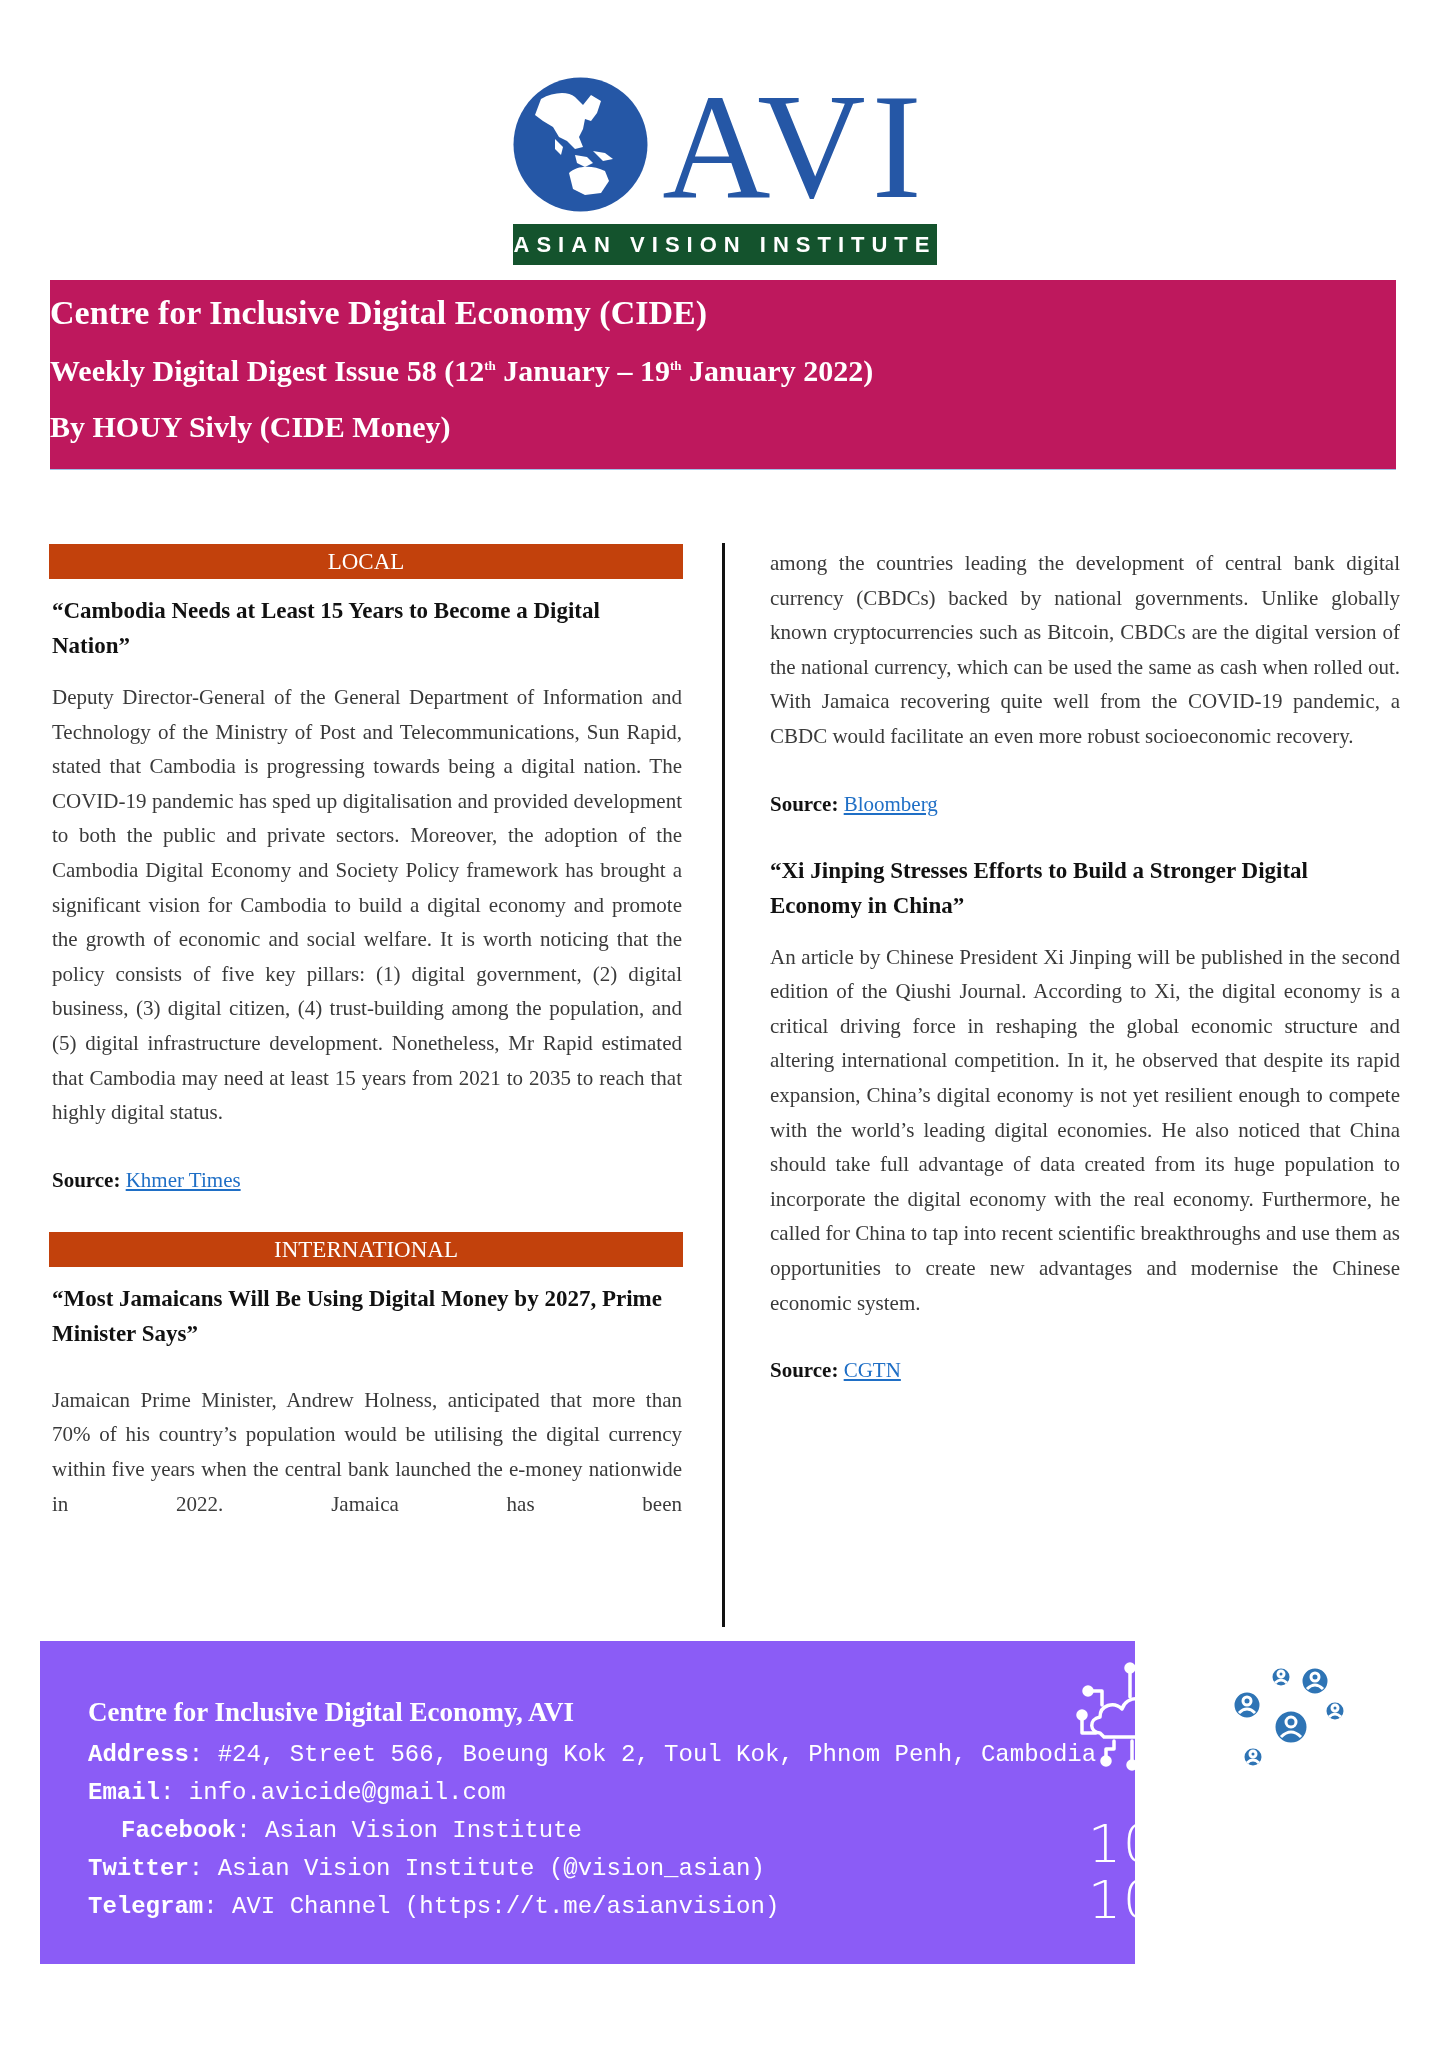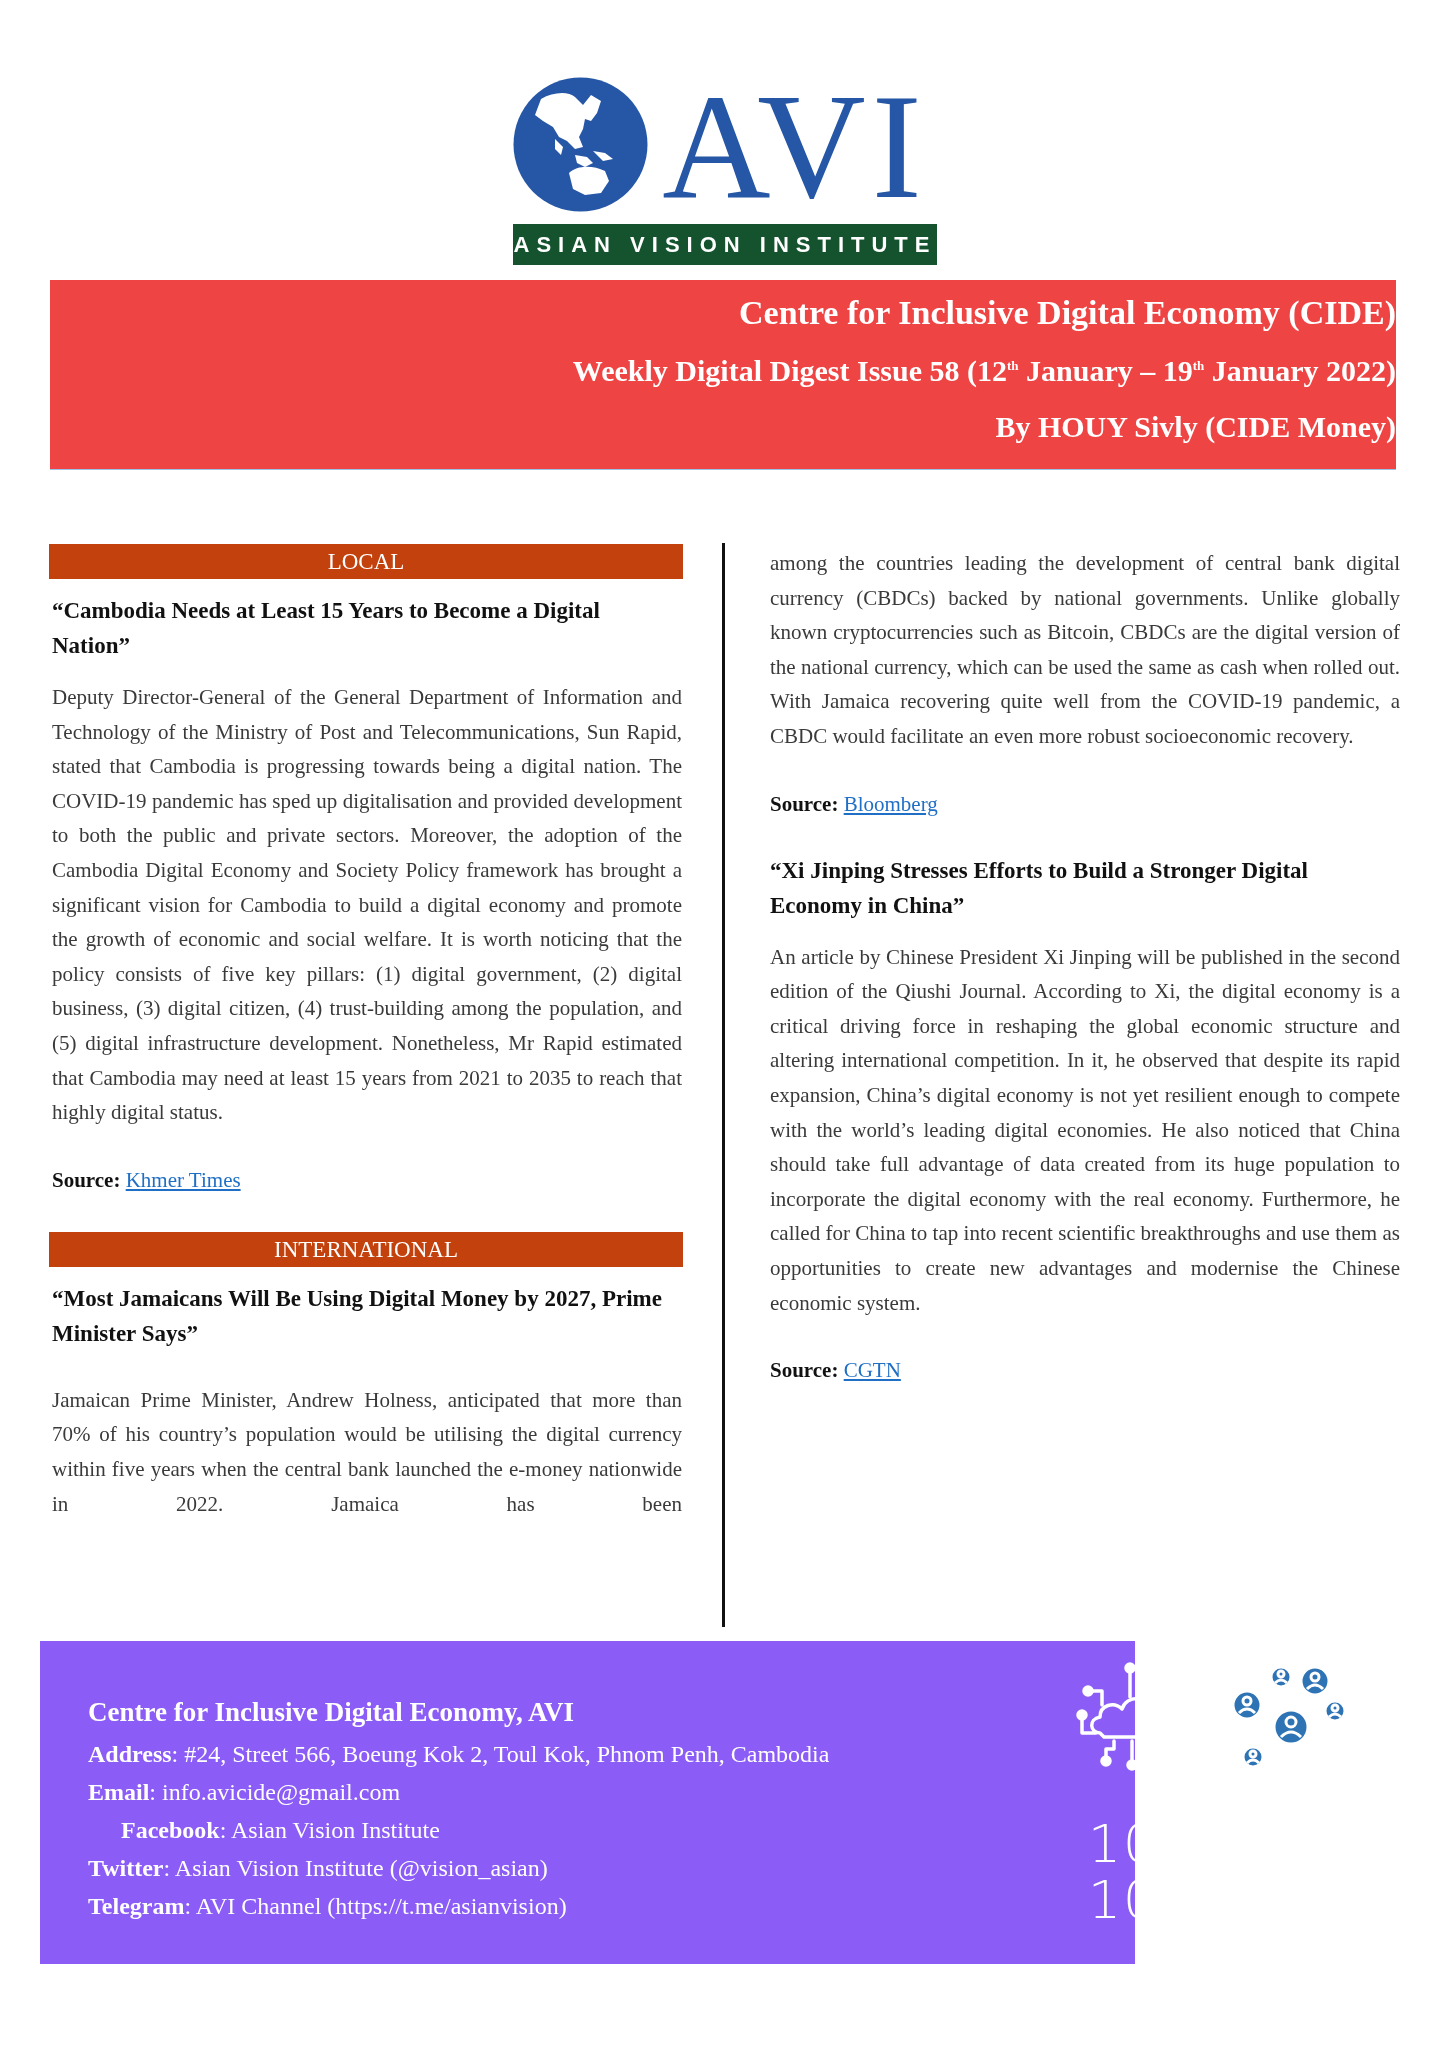--- a/index.html
+++ b/index.html
@@ -12,22 +12,22 @@
   #logo .globe { position: absolute; left: 0; top: 3px; width: 135px; height: 135px; }
   #logo .letters { position: absolute; left: 140px; top: 2px; width: 284px; height: 140px;
                    font-family: "Liberation Serif", serif; font-size: 150px; line-height: 140px;
                    color: #2557a6; letter-spacing: 6px; text-align: center; white-space: nowrap; }
   #logo .tagbar { position: absolute; left: 0; top: 150px; width: 424px; height: 41px;
                   background: #14532d; color: #ffffff; font-family: "Liberation Sans", sans-serif;
                   font-weight: bold; font-size: 22px; letter-spacing: 7px; line-height: 41px;
                   text-align: center; }
 
   
-  #banner { left: 50px; top: 280px; width: 1346px; height: 189px; background: #ef4444;
-            color: #ffffff; text-align: right; border-bottom: 1px solid #9cc2e5; }
+  #banner { left: 50px; top: 280px; width: 1346px; height: 189px; background: #be185d;
+            color: #ffffff; text-align: left; border-bottom: 1px solid #9cc2e5; }
   #banner .t1 { position: absolute; left: 0; right: 0; top: 14px; font-size: 34px; font-weight: bold; }
   #banner .t2 { position: absolute; left: 0; right: 0; top: 74px; font-size: 30px; font-weight: bold; }
   #banner .t3 { position: absolute; left: 0; right: 0; top: 130px; font-size: 30px; font-weight: bold; }
   #banner sup { font-size: 13px; }
 
   
   .col { position: absolute; width: 632px; }
   #col-left { left: 50px; top: 544px; }
   #col-right { left: 768px; top: 546px; }
   #divider { left: 722px; top: 543px; width: 3px; height: 1084px; background: #111111; }
@@ -38,21 +38,21 @@
               padding: 0 0 0 2px; }
   .body { font-size: 21px; line-height: 34.6px; text-align: justify; margin: 0; padding-left: 2px;
           text-align-last: left; }
   .source { font-size: 21px; line-height: 34px; margin: 0; padding-left: 2px; }
   .source b { color: #111111; }
   .source a { color: #1f6fc6; text-decoration: underline; }
 
   
   #footer { left: 40px; top: 1641px; width: 1095px; height: 323px; background: #8b5cf6; color: #ffffff; }
   #footer .ftitle { position: absolute; left: 48px; top: 56px; font-size: 27px; font-weight: bold; }
-  #footer .line { position: absolute; left: 48px; font-size: 24px; white-space: nowrap; }
+  #footer .line { position: absolute; left: 48px; font-size: 24px; white-space: nowrap; font-family: Liberation Mono, monospace; }
   #footer .line b { font-weight: bold; }
   .ficon { position: absolute; }
 </style>
 </head>
 <body>
 
 <div id="logo" class="abs">
   <svg class="globe" viewBox="0 0 135 135">
     <circle cx="67.5" cy="67.5" r="67" fill="#2557a6"></circle>
     <path d="M28 22 C40 15 55 14 62 20 L70 28 L78 18 L88 24 L84 36 L78 44 L72 42 L70 52 L66 60 L70 70 L62 72 L54 64 L46 60 L40 50 L30 44 L22 38 Z" fill="#ffffff"></path>

